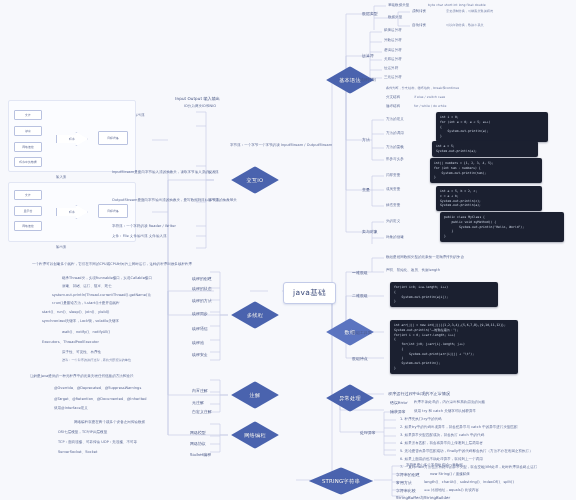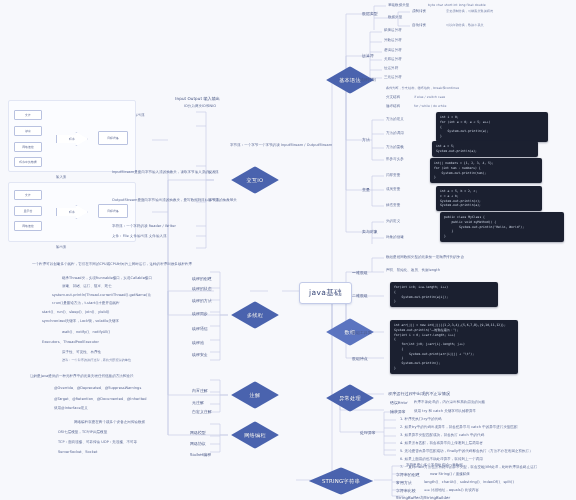--- a/index.html
+++ b/index.html
@@ -256,21 +256,21 @@
       <path d="M88 148 L104 148 L104 140"></path>
       <path d="M88 162 L104 162 L104 140"></path>
       <path d="M152 140 L168 140"></path>
       <path d="M88 196 L104 196 L104 212 L120 212"></path>
       <path d="M88 212 L104 212"></path>
       <path d="M88 226 L104 226 L104 212"></path>
       <path d="M152 212 L168 212"></path>
     </g>
   </svg>
 
-  <div class="node center-node" style="left:299px; top:282px;">java基础</div>
+  <div class="node center-node" style="left:283px; top:282px;">java基础</div>
 
   <div class="diamond" style="left:324px; top:65px;">
     <div class="dm-shape"></div>
     <div class="dm-label">基本语法</div>
   </div>
   <div class="diamond" style="left:229px; top:165px;">
     <div class="dm-shape"></div>
     <div class="dm-label">交互IO</div>
   </div>
   <div class="diamond" style="left:229px; top:300px;">

